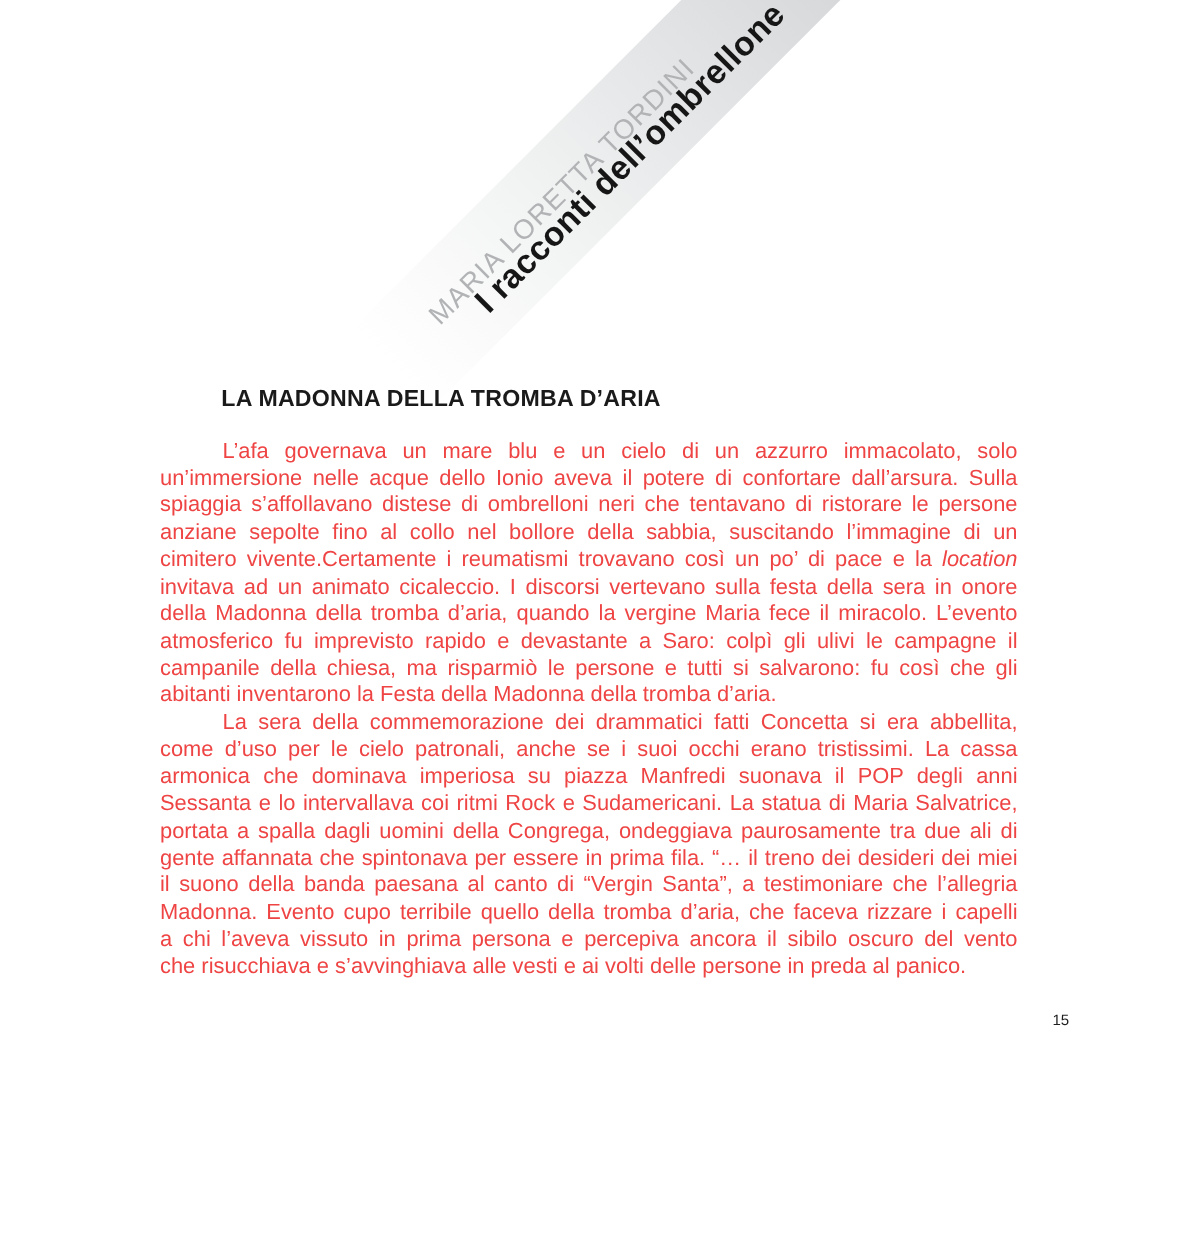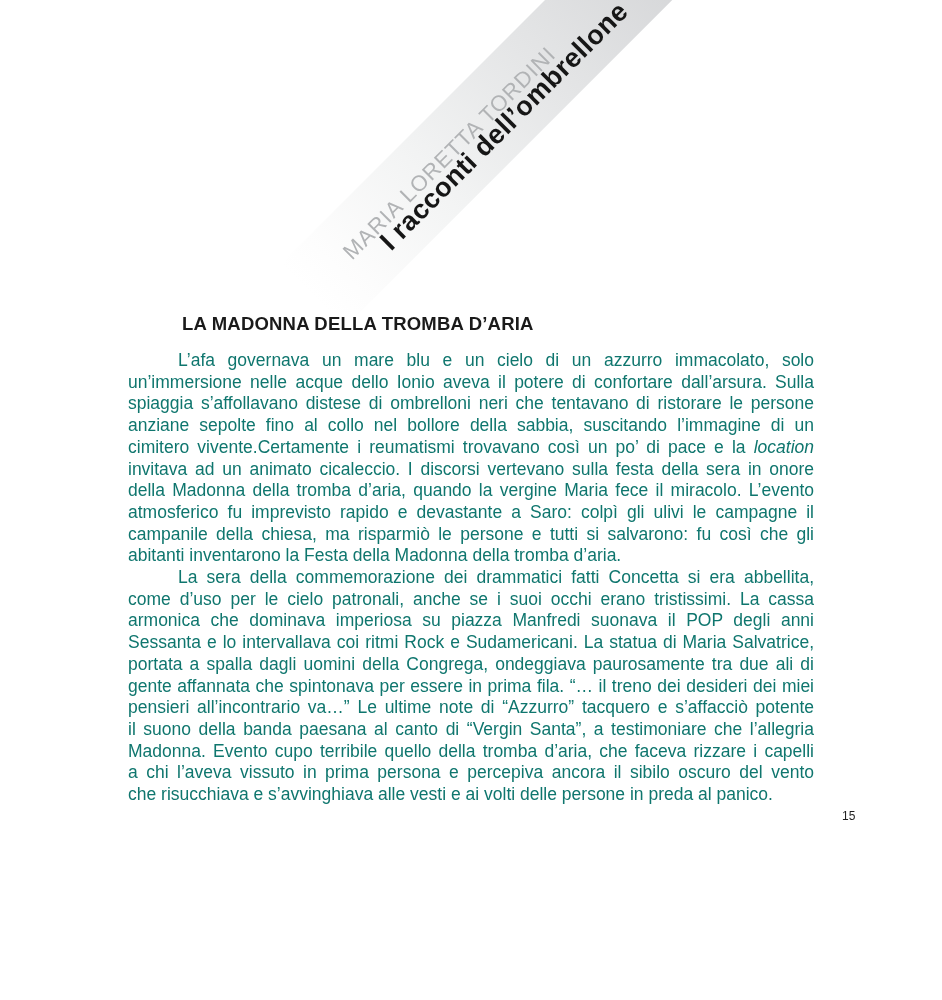--- a/index.html
+++ b/index.html
@@ -47,36 +47,36 @@
     line-height: 1;
     font-weight: bold;
     letter-spacing: 0.4px;
     color: #161616;
     white-space: nowrap;
   }
   .story-title {
     position: absolute;
     left: 173px;
     top: 304px;
-    margin: 9px;
+    margin: 4px;
     font-size: 18.5px;
     line-height: 22px;
     font-weight: bold;
     letter-spacing: 0.2px;
     color: #1a1a1a;
     white-space: nowrap;
   }
   .body-text {
     position: absolute;
     left: 128px;
     top: 350px;
     width: 686px;
     font-size: 17.5px;
     line-height: 21.7px;
-    color: #0f766e;
+    color: #ef4444;
   }
   .line {
     text-align: justify;
     text-align-last: justify;
   }
   .line.first { text-indent: 50px; }
   .line.last { text-align-last: left; }
   .it { font-style: italic; }
   .page-number {
     position: absolute;
@@ -109,21 +109,20 @@
       <div class="line"><span>della Madonna della tromba d’aria, quando la vergine Maria fece il miracolo. L’evento</span></div>
       <div class="line"><span>atmosferico fu imprevisto rapido e devastante a Saro: colpì gli ulivi le campagne il</span></div>
       <div class="line"><span>campanile della chiesa, ma risparmiò le persone e tutti si salvarono: fu così che gli</span></div>
       <div class="line last"><span>abitanti inventarono la Festa della Madonna della tromba d’aria.</span></div>
       <div class="line first"><span>La sera della commemorazione dei drammatici fatti Concetta si era abbellita,</span></div>
       <div class="line"><span>come d’uso per le cielo patronali, anche se i suoi occhi erano tristissimi. La cassa</span></div>
       <div class="line"><span>armonica che dominava imperiosa su piazza Manfredi suonava il POP degli anni</span></div>
       <div class="line"><span>Sessanta e lo intervallava coi ritmi Rock e Sudamericani. La statua di Maria Salvatrice,</span></div>
       <div class="line"><span>portata a spalla dagli uomini della Congrega, ondeggiava paurosamente tra due ali di</span></div>
       <div class="line"><span>gente affannata che spintonava per essere in prima fila. “… il treno dei desideri dei miei</span></div>
-      <div class="line"><span>pensieri all’incontrario va…” Le ultime note di “Azzurro” tacquero e s’affacciò potente</span></div>
       <div class="line"><span>il suono della banda paesana al canto di “Vergin Santa”, a testimoniare che l’allegria</span></div>
       <div class="line"><span>Madonna. Evento cupo terribile quello della tromba d’aria, che faceva rizzare i capelli</span></div>
       <div class="line"><span>a chi l’aveva vissuto in prima persona e percepiva ancora il sibilo oscuro del vento</span></div>
       <div class="line last"><span>che risucchiava e s’avvinghiava alle vesti e ai volti delle persone in preda al panico.</span></div>
     </div>
 
   <div class="page-number">15</div>
 
 </div>
 

